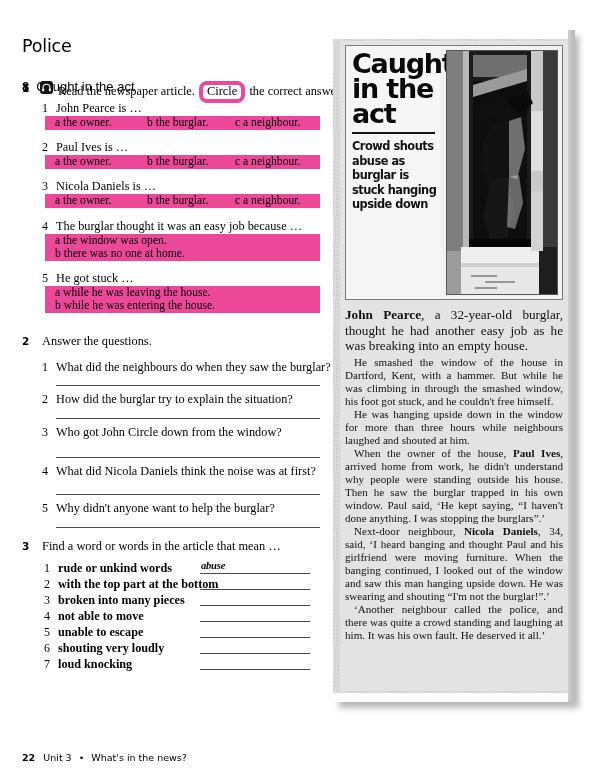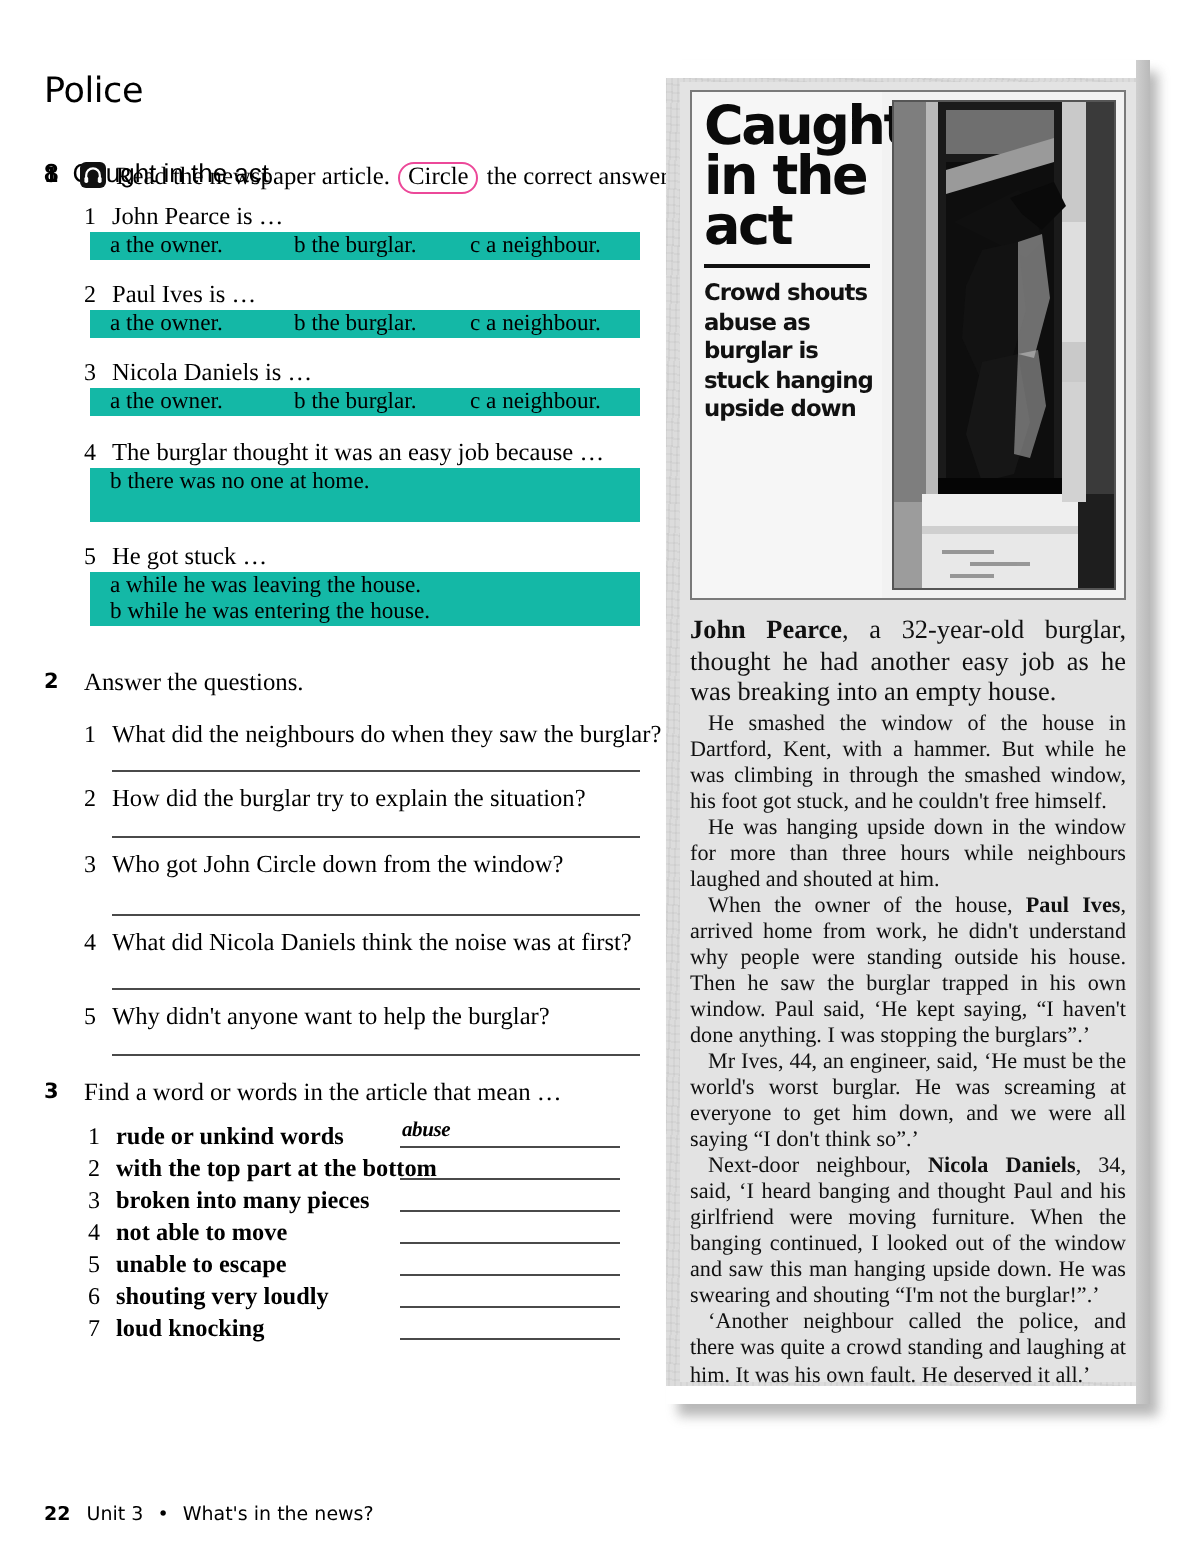--- a/index.html
+++ b/index.html
@@ -68,21 +68,21 @@
     left: 40px;
     width: 13px; height: 13px;
     background: #111;
     border-radius: 3px;
     display: block;
   }
   .audio-icon svg { display: block; }
 
   .circle-word {
     display: inline-block;
-    border: 1px solid #ec4899;
+    border: 4px solid #ec4899;
     border-radius: 8px;
     padding: 0px 4px 1px 4px;
     line-height: 1.05;
     margin: 0 1px;
   }
 
   
   .q-row { position: absolute; left: 0; width: 332px; }
   .q-num {
     position: absolute;
@@ -94,21 +94,21 @@
     left: 56px;
     font-size: 12.3px;
     white-space: nowrap;
   }
 
   
   .opt-band {
     position: absolute;
     left: 45px;
     width: 275px;
-    background: #14b8a6;
+    background: #ec4899;
     font-size: 11.6px;
   }
   .opt-band .opt-line {
     height: 13px;
     line-height: 13px;
     white-space: nowrap;
     padding-left: 10px;
   }
   .opt-inline-a { display: inline-block; width: 92px; }
   .opt-inline-b { display: inline-block; width: 88px; }
@@ -338,20 +338,21 @@
         <div class="opt-line">
           <span class="opt-inline-a">a  the owner.</span><span class="opt-inline-b">b  the burglar.</span><span>c  a neighbour.</span>
         </div>
       </div>
     </div>
 
     <div class="q-row">
       <div class="q-num" style="top:219px">4</div>
       <div class="q-text" style="top:219px">The burglar thought it was an easy job because …</div>
       <div class="opt-band" style="top:234px;height:27px">
+        <div class="opt-line">a  the window was open.</div>
         <div class="opt-line">b  there was no one at home.</div>
       </div>
     </div>
 
     <div class="q-row">
       <div class="q-num" style="top:271px">5</div>
       <div class="q-text" style="top:271px">He got stuck …</div>
       <div class="opt-band" style="top:286px;height:27px">
         <div class="opt-line">a  while he was leaving the house.</div>
         <div class="opt-line">b  while he was entering the house.</div>
@@ -495,21 +496,20 @@
     <div class="article">
       <p class="lead"><b>John Pearce</b><span>, a 32-year-old burglar, thought he had another easy job as he was breaking into an empty house.</span></p>
 
       <p class="body"><span>He smashed the window of the house in Dartford, Kent, with a hammer. But while he was climbing in through the smashed window, his foot got stuck, and he couldn't free himself.</span></p>
 
       <p class="body"><span>He was hanging upside down in the window for more than three hours while neighbours laughed and shouted at him.</span></p>
 
       <p class="body"><span>When the owner of the house, </span><b>Paul Ives</b><span>, arrived home from work, he didn't understand why people were standing outside his house. Then he saw the burglar trapped in his own window. Paul said, ‘He kept saying, “I haven't done anything. I was stopping the burglars”.’</span></p>
 
 
-      <p class="body"><span>Mr Ives, 44, an engineer, said, ‘He must be the world's worst burglar. He was screaming at everyone to get him down, and we were all saying “I don't think so”.’</span></p>
 
       <p class="body"><span>Next-door neighbour, </span><b>Nicola Daniels</b><span>, 34, said, ‘I heard banging and thought Paul and his girlfriend were moving furniture. When the banging continued, I looked out of the window and saw this man hanging upside down. He was swearing and shouting “I'm not the burglar!”.’</span></p>
 
       <p class="body"><span>‘Another neighbour called the police, and there was quite a crowd standing and laughing at him. It was his own fault. He deserved it all.’</span></p>
     </div>
 
   </div>
 </div>
 
 </body></html>

